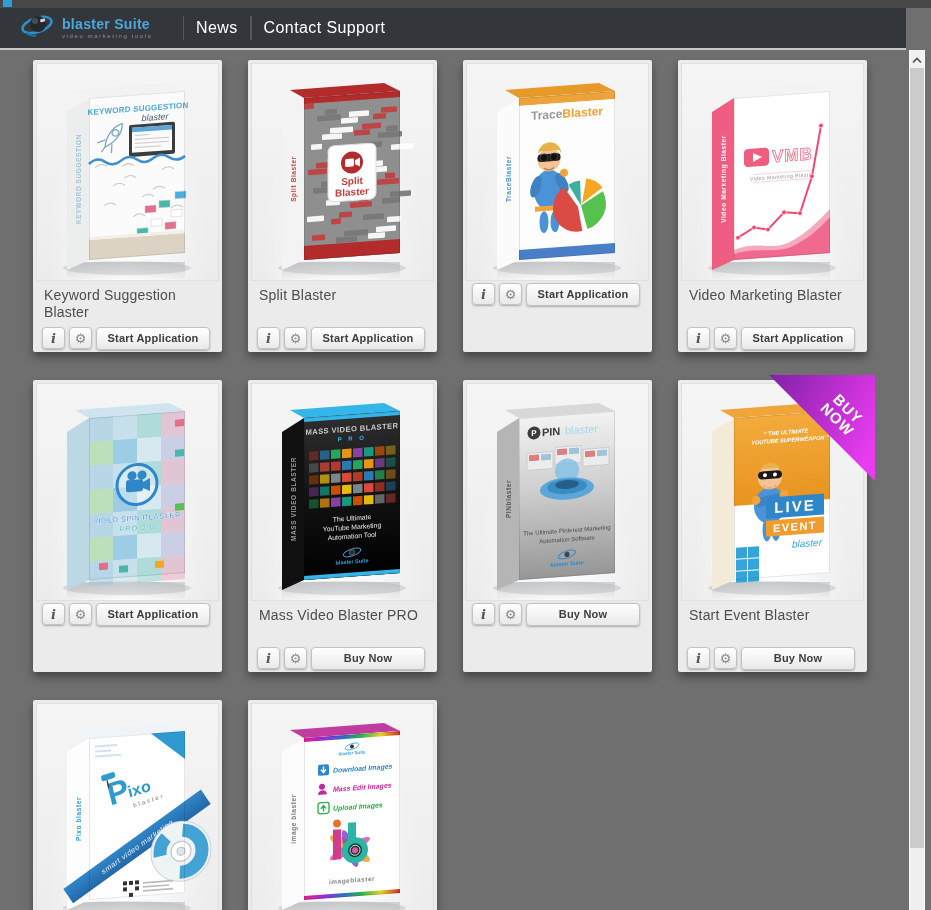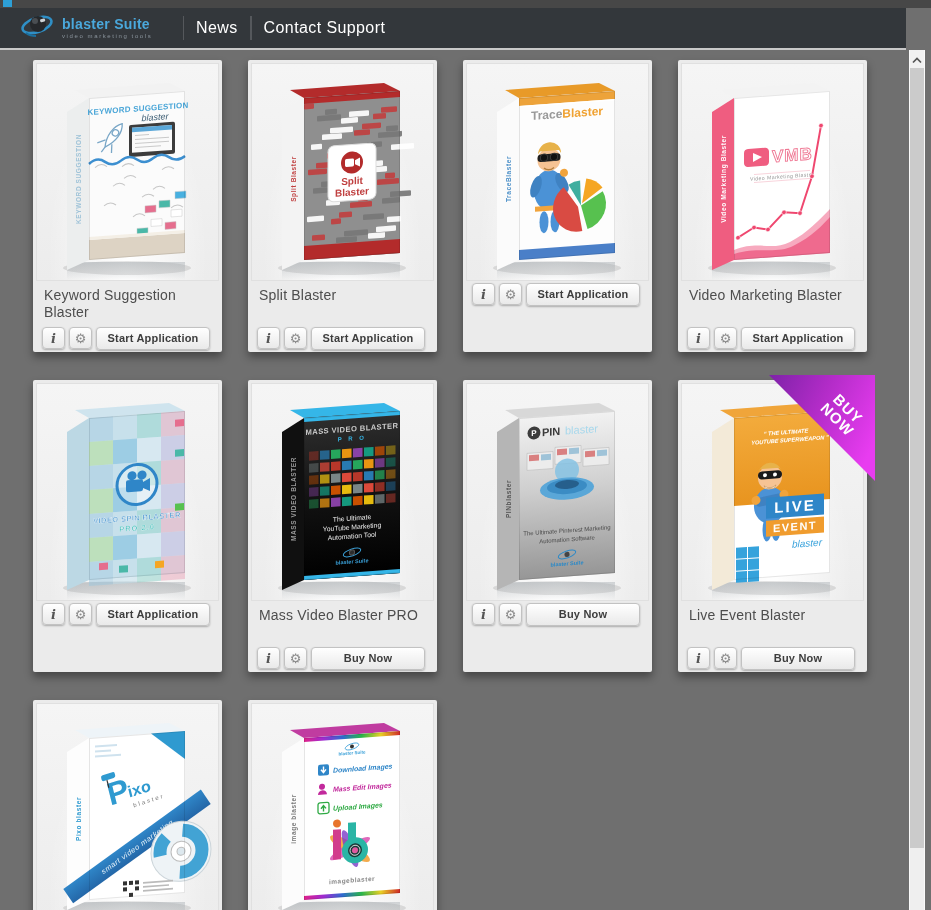--- a/index.html
+++ b/index.html
@@ -759,21 +759,21 @@
   <text x="88" y="134" text-anchor="end" font-size="10" font-style="italic" font-family="DejaVu Serif,serif" fill="#3aa3dc">blaster</text>
   <rect x="2" y="130" width="11" height="11" fill="#35a3dc"></rect>
             <rect x="14" y="130" width="11" height="11" fill="#35a3dc"></rect>
             <rect x="2" y="142" width="11" height="11" fill="#35a3dc"></rect>
             <rect x="14" y="142" width="11" height="11" fill="#35a3dc"></rect>
             <rect x="2" y="154" width="11" height="11" fill="#35a3dc"></rect>
             <rect x="14" y="154" width="11" height="11" fill="#35a3dc"></rect>
     <rect x=".5" y=".5" width="95" height="161" fill="none" stroke="rgba(0,0,0,.1)"></rect>
   </g>
         </svg></div>
-    <div class="title">Live Event Blaster</div>
+    <div class="title">Start Event Blaster</div>
     <div class="actions">
       <button class="btn btn-sm btn-info">i</button>
       <button class="btn btn-sm btn-gear">⚙</button>
       <button class="btn btn-main">Buy Now</button>
     </div>
   <div class="ribbon">
         <div class="ribbon-txt">
           <div>BUY</div>
           <div>NOW</div>
         </div>

